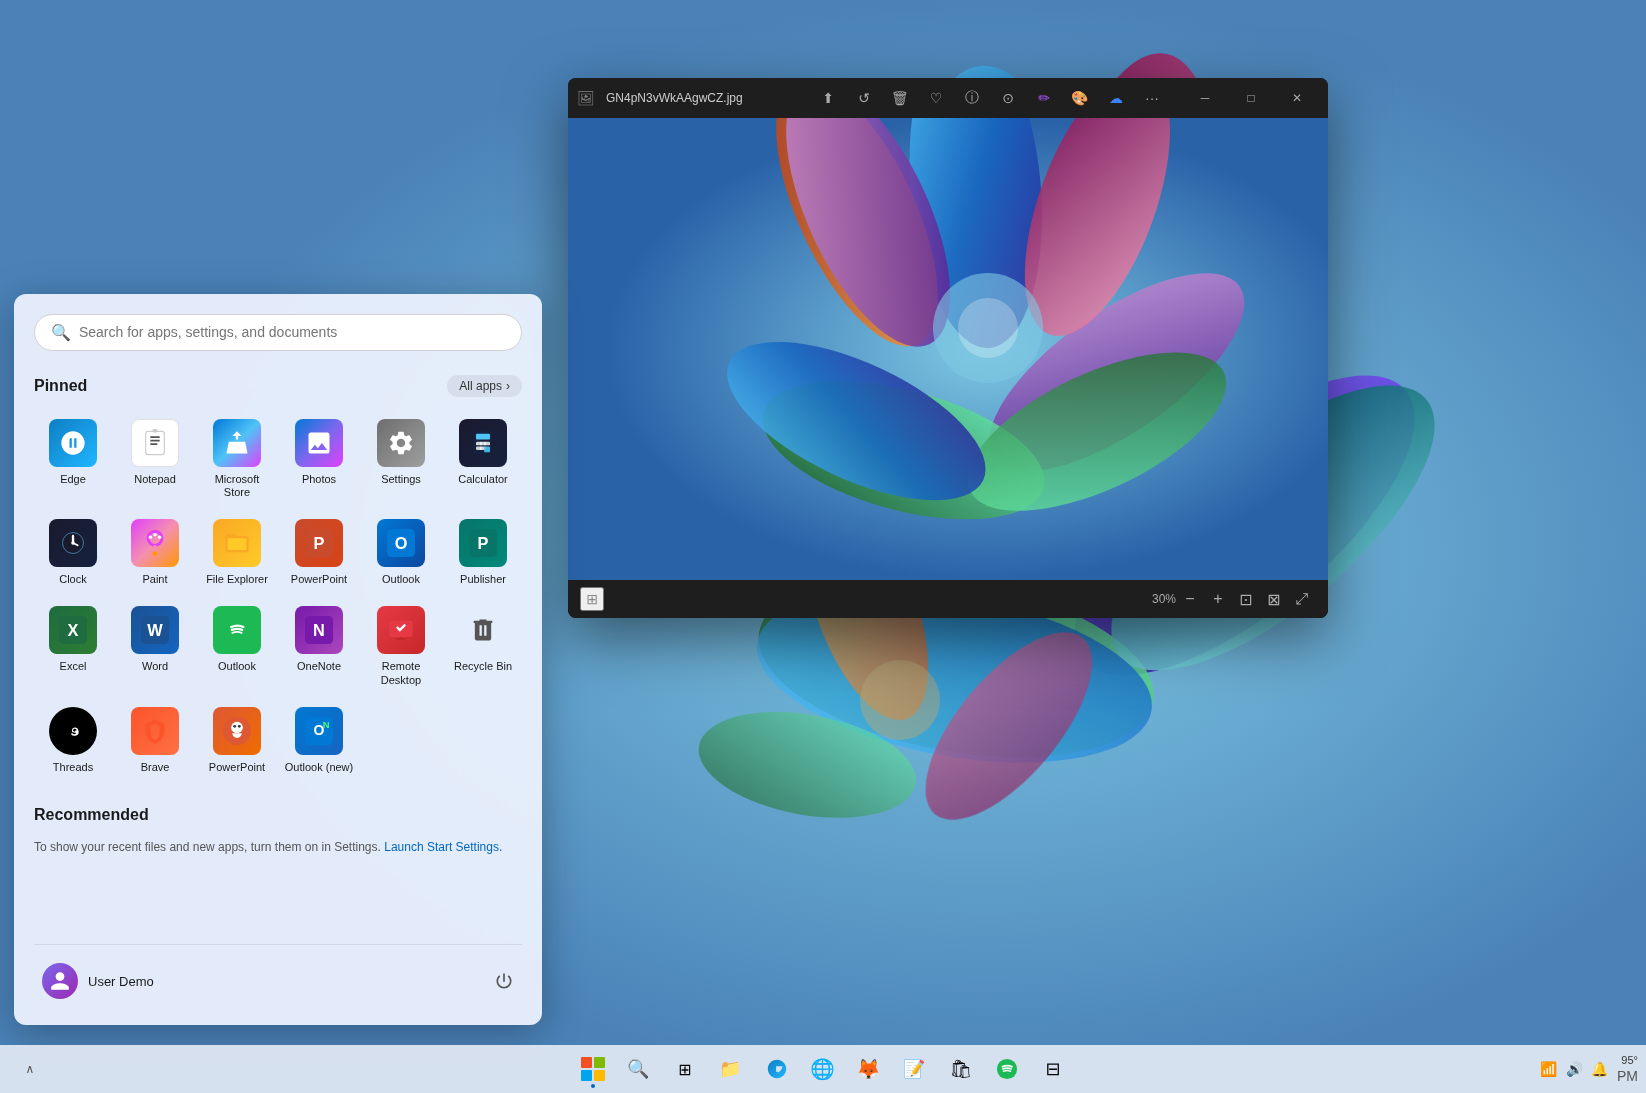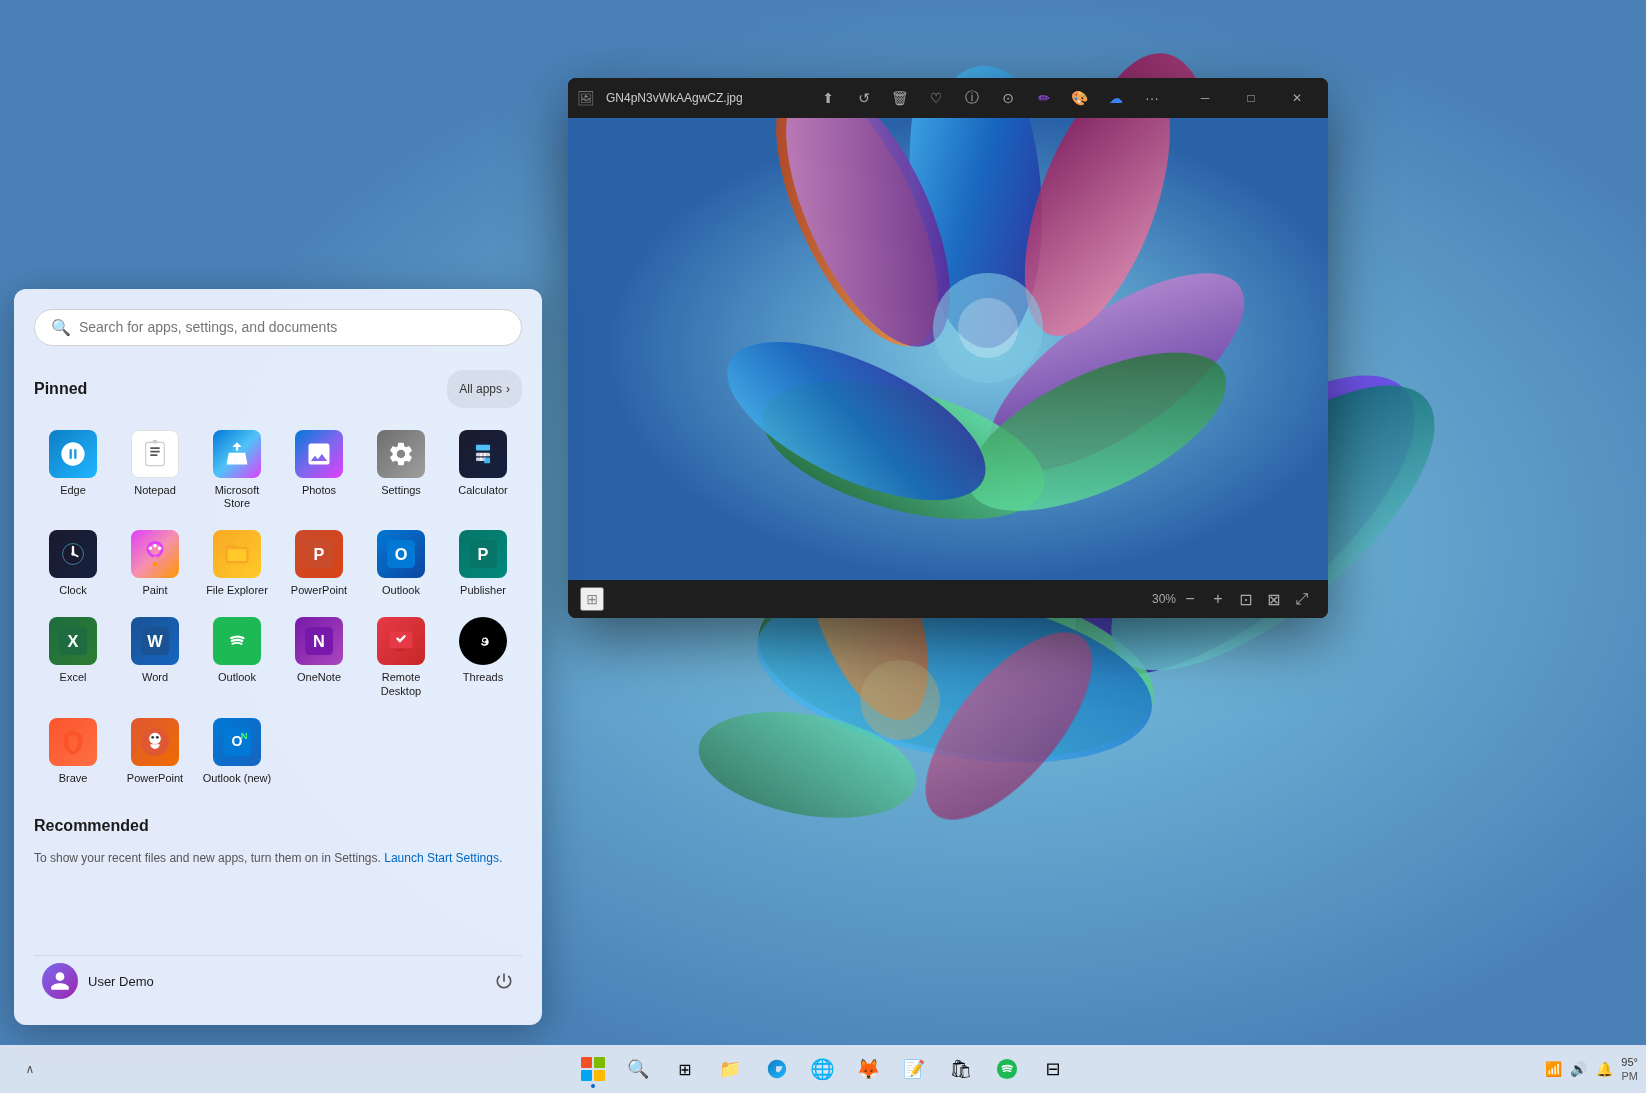--- a/index.html
+++ b/index.html
@@ -219,21 +219,21 @@
       color: #1a1a1a;
     }
 
     .all-apps-btn {
       display: flex;
       align-items: center;
       gap: 4px;
       background: rgba(0,0,0,0.06);
       border: none;
       border-radius: 16px;
-      padding: 12px 12px;
+      padding: 4px 12px;
       font-size: 12px;
       color: #333;
       cursor: pointer;
     }
 
     .apps-grid {
       display: grid;
       grid-template-columns: repeat(6, 1fr);
       gap: 4px;
       margin-bottom: 8px;
@@ -303,21 +303,21 @@
     .recommended-link {
       color: #0067c0;
       cursor: pointer;
       text-decoration: none;
     }
 
     .start-menu-footer {
       display: flex;
       align-items: center;
       justify-content: space-between;
-      padding-top: 1px;
+      padding-top: 12px;
       border-top: 1px solid rgba(0,0,0,0.08);
       margin-top: 60px;
     }
 
     .user-profile {
       display: flex;
       align-items: center;
       gap: 10px;
       cursor: pointer;
       padding: 6px 8px;
@@ -806,20 +806,28 @@
           <div class="app-icon icon-remotedesktop">
             <svg width="28" height="28" viewBox="0 0 24 24">
                 <rect x="2" y="4" width="20" height="14" rx="2" fill="#e63946"></rect>
                 <rect x="8" y="19" width="8" height="1.5" fill="#c62828"></rect>
                 <line x1="12" y1="18" x2="12" y2="20" stroke="#c62828" stroke-width="2"></line>
                 <path d="M9 10l2 2 4-4" stroke="white" stroke-width="2" fill="none" stroke-linecap="round"></path>
               </svg>
           </div>
           <span class="app-label">Remote Desktop</span>
         </div>
+        <div class="app-item">
+          <div class="app-icon icon-recyclebin">
+            <svg width="28" height="28" viewBox="0 0 24 24">
+                <path fill="#555" d="M9 3v1H4v2h1v13c0 1.1.9 2 2 2h10c1.1 0 2-.9 2-2V6h1V4h-5V3H9zm0 5h2v9H9V8zm4 0h2v9h-2V8z"></path>
+              </svg>
+          </div>
+          <span class="app-label">Recycle Bin</span>
+        </div>
 
         <div class="app-item">
           <div class="app-icon icon-threads">
             <svg width="28" height="28" viewBox="0 0 24 24">
                 <circle cx="12" cy="12" r="12" fill="black"></circle>
                 <path d="M16.5 11.2c-.1-.5-.3-1-.7-1.3-.5-.5-1.2-.8-2-.8-1.5 0-2.6.9-2.7 2.2-.1.8.2 1.4.8 1.8.5.3 1.1.4 1.8.4.4 0 .7 0 1-.1-.1.6-.5 1-.9 1.2-.5.2-1.1.2-1.6 0-.4-.2-.7-.5-.9-.9l-1.1.6c.3.7.9 1.2 1.5 1.5.6.2 1.2.3 1.9.3 1.9 0 3.3-1.2 3.3-3 0-.6-.1-1.2-.4-1.9zm-2.7 1.5c-.6 0-1.2-.2-1.5-.6-.2-.2-.3-.5-.3-.8.1-.8.7-1.3 1.5-1.3.5 0 .9.2 1.2.5.3.3.4.7.4 1.1-.4.1-.8.1-1.3.1z" fill="white"></path>
               </svg>
           </div>
           <span class="app-label">Threads</span>
         </div>
@@ -940,19 +948,19 @@
 
     <div class="taskbar-right">
       <div class="system-tray">
         <div class="tray-icons">
           <span class="tray-icon">📶</span>
           <span class="tray-icon">🔊</span>
           <span class="tray-icon">🔔</span>
         </div>
         <div class="tray-time">
           <div>95°</div>
-          <div style="font-size:11px; color:#555;">PM</div>
+          <div style="font-size:14px; color:#555;">PM</div>
         </div>
       </div>
     </div>
   </div>
 
 </div>
 
 </body></html>

